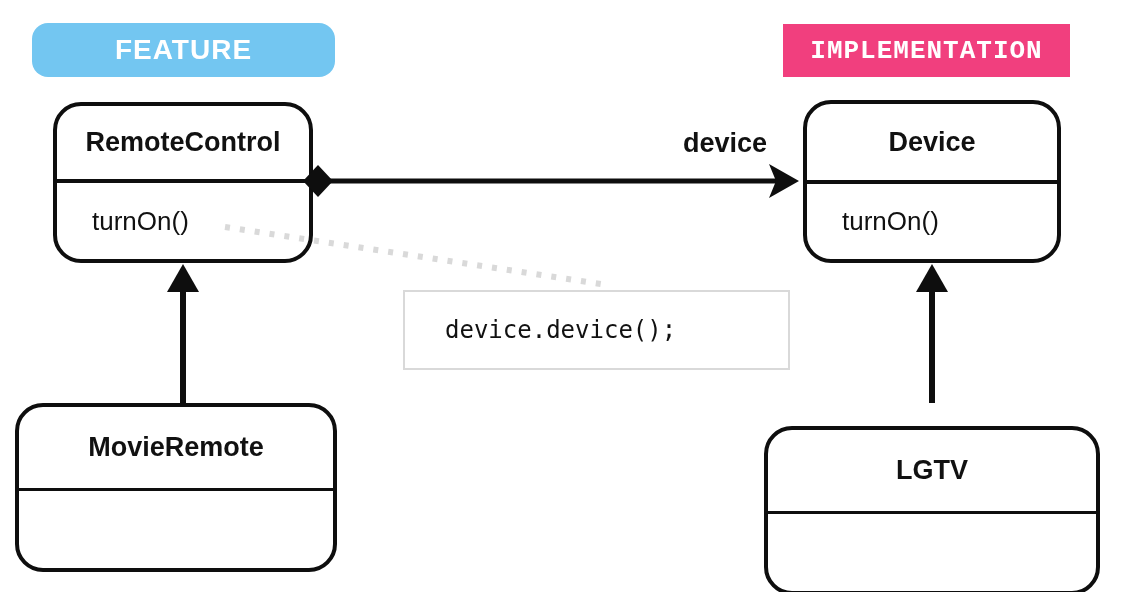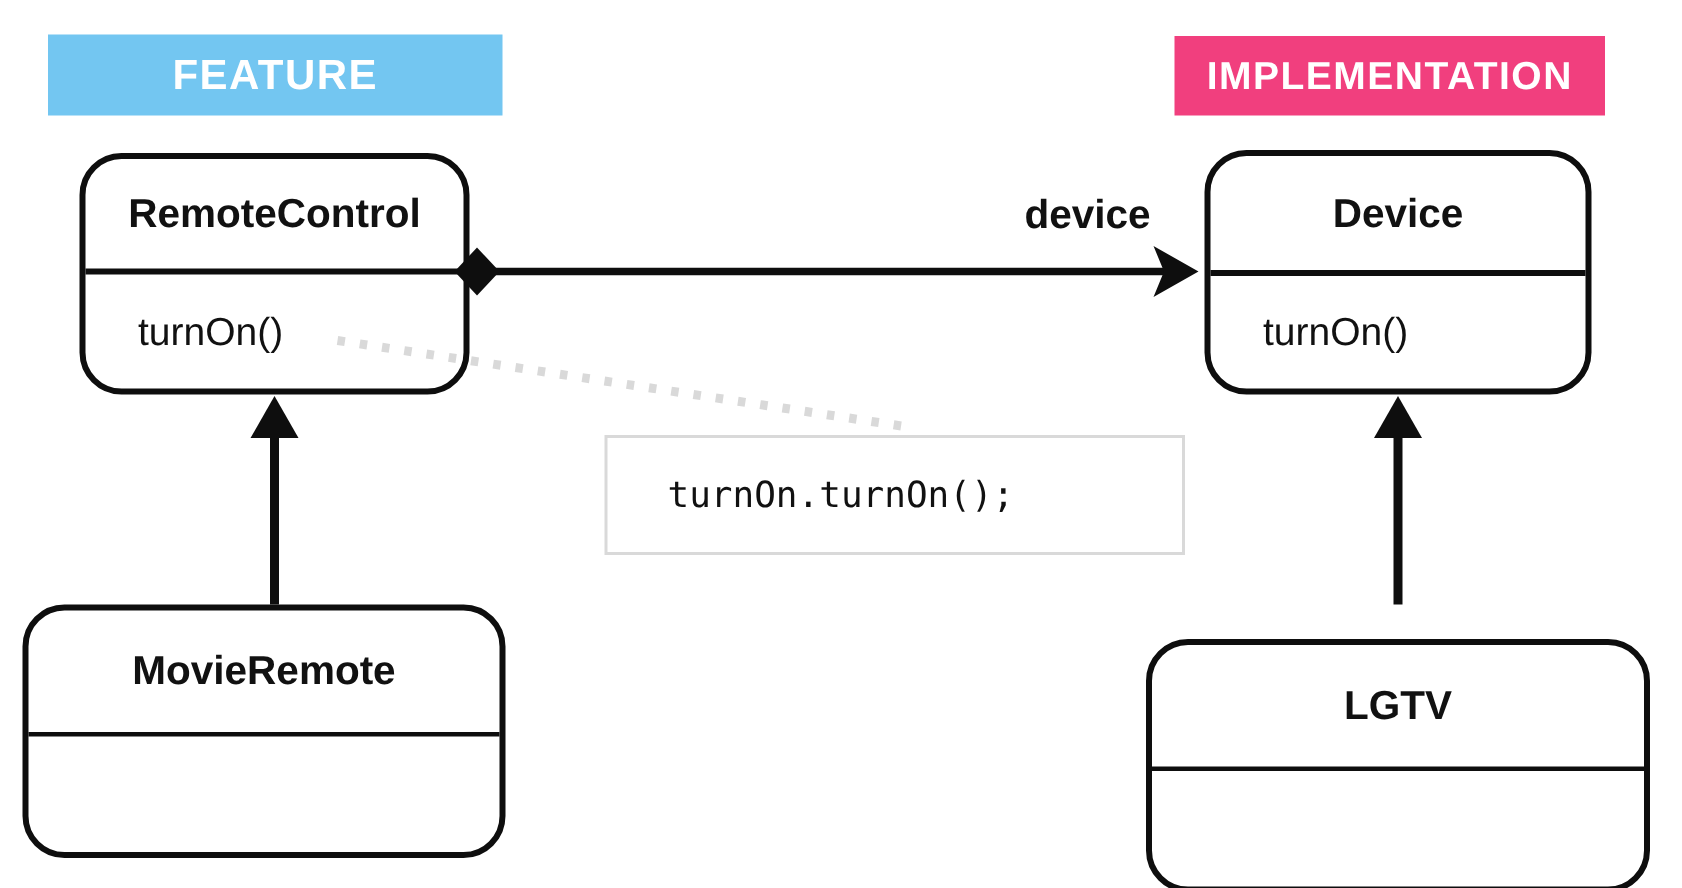--- a/index.html
+++ b/index.html
@@ -4,22 +4,22 @@
 <style>
   html, body { margin:0; padding:0; background:#fff; }
   .canvas {
     position:relative; width:1121px; height:592px; background:#ffffff;
     font-family:"Liberation Sans","DejaVu Sans",sans-serif; overflow:hidden;
   }
   .tag {
     position:absolute; display:flex; align-items:center; justify-content:center;
     color:#ffffff; font-weight:700; letter-spacing:1px;
   }
-  .tag-feature  { left:32px;  top:23px; width:303px; height:54px; background:#73c6f1; font-size:28px; }
-  .tag-impl     { left:783px; top:24px; width:287px; height:53px; background:#f13f7e; font-size:26px; }
+  .tag-feature  { left:32px;  top:23px; width:303px; height:54px; background:#73c6f1; font-size:28px;border-radius:16px; }
+  .tag-impl     { left:783px; top:24px; width:287px; height:53px; background:#f13f7e; font-size:26px;font-family:Liberation Mono, monospace; }
 
   .uml-box {
     position:absolute; border:4px solid #0e0e0e; border-radius:28px; background:#ffffff;
     display:flex; flex-direction:column; box-sizing:border-box;
   }
   .uml-title {
     border-bottom:4px solid #0e0e0e; display:flex; align-items:center; justify-content:center;
     font-size:27px; font-weight:600; color:#111111; flex:none;
   }
   .uml-body {
@@ -71,21 +71,21 @@
   </div>
 
   <div class="uml-box" id="box-lgtv">
     <div class="uml-title">LGTV</div>
     <div class="uml-body"></div>
   </div>
 
   <div class="assoc-label">device</div>
 
   <div class="code-box">
-    <span>turnOn.turnOn();</span>
+    <span>device.device();</span>
   </div>
 
   <svg class="overlay" viewBox="0 0 1121 592" xmlns="http://www.w3.org/2000/svg">
 
     <line x1="225" y1="227" x2="601" y2="284" stroke="#d9d9d9" stroke-width="6" stroke-dasharray="5 10" stroke-linecap="butt"></line>
 
     <line x1="322" y1="181" x2="789" y2="181" stroke="#0e0e0e" stroke-width="5"></line>
     <polygon points="318,165 333,181 318,197 303,181" fill="#0e0e0e"></polygon>
     <polygon points="799,181 769,164 776,181 769,198" fill="#0e0e0e"></polygon>
 

